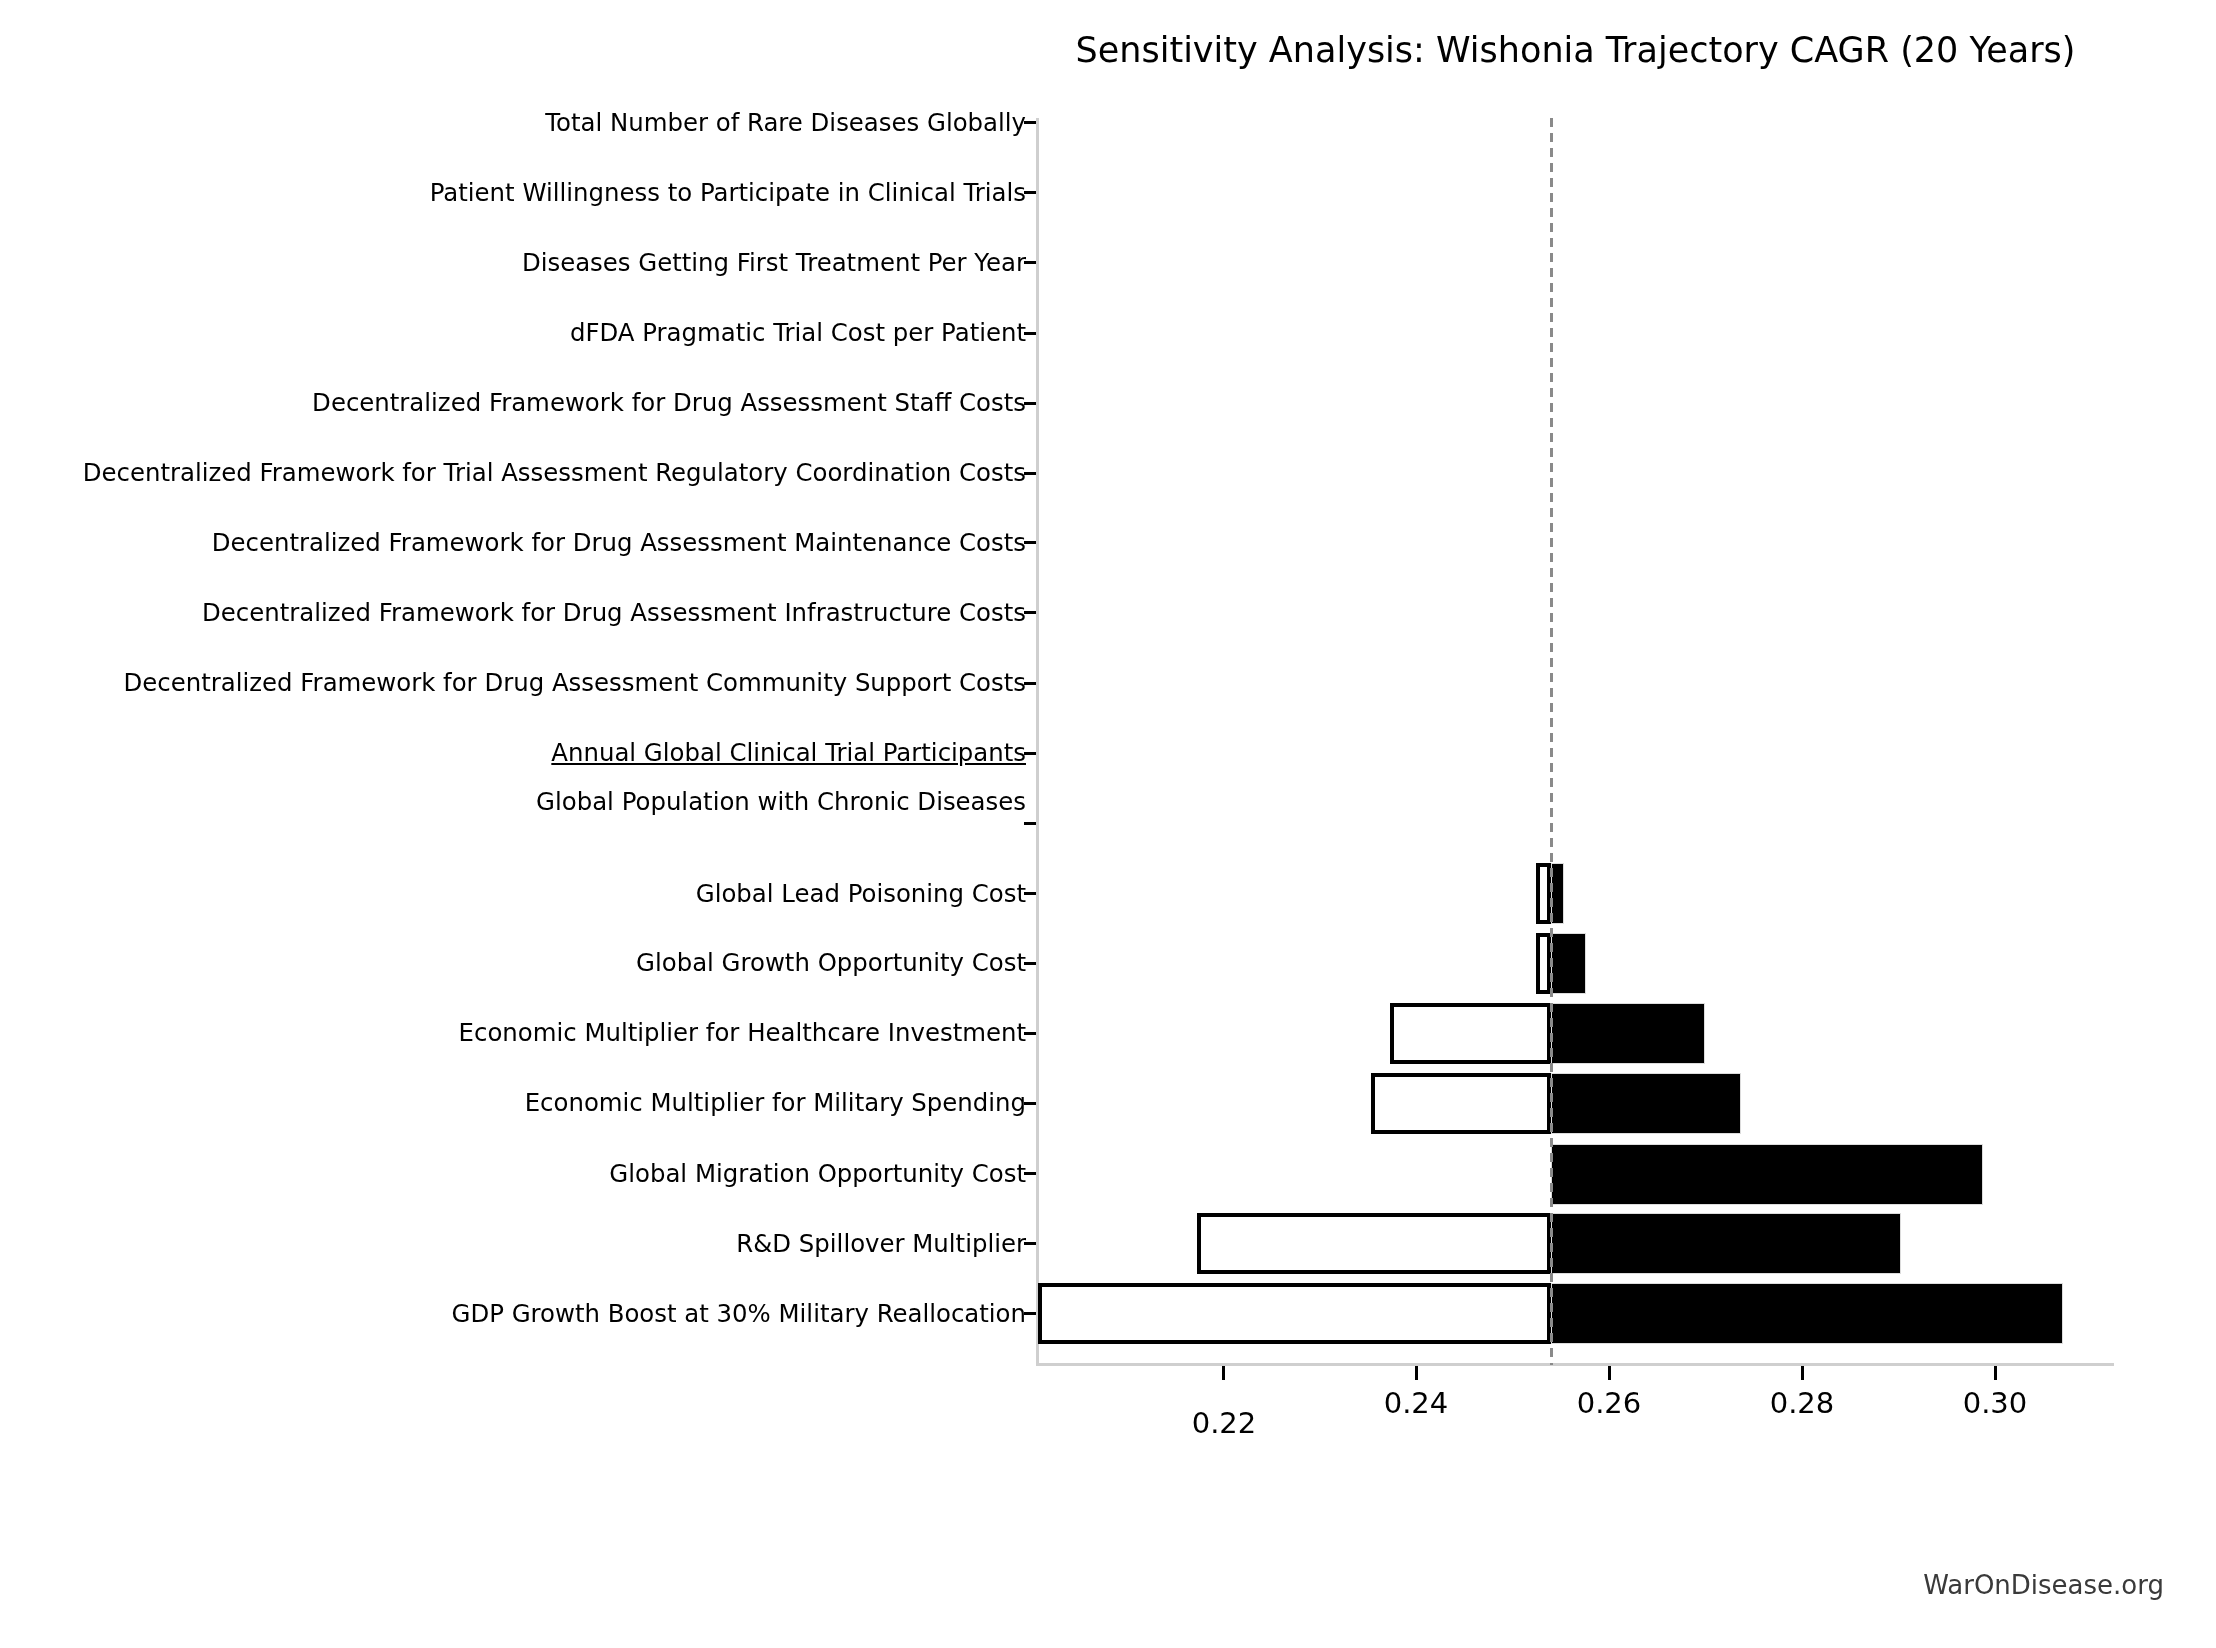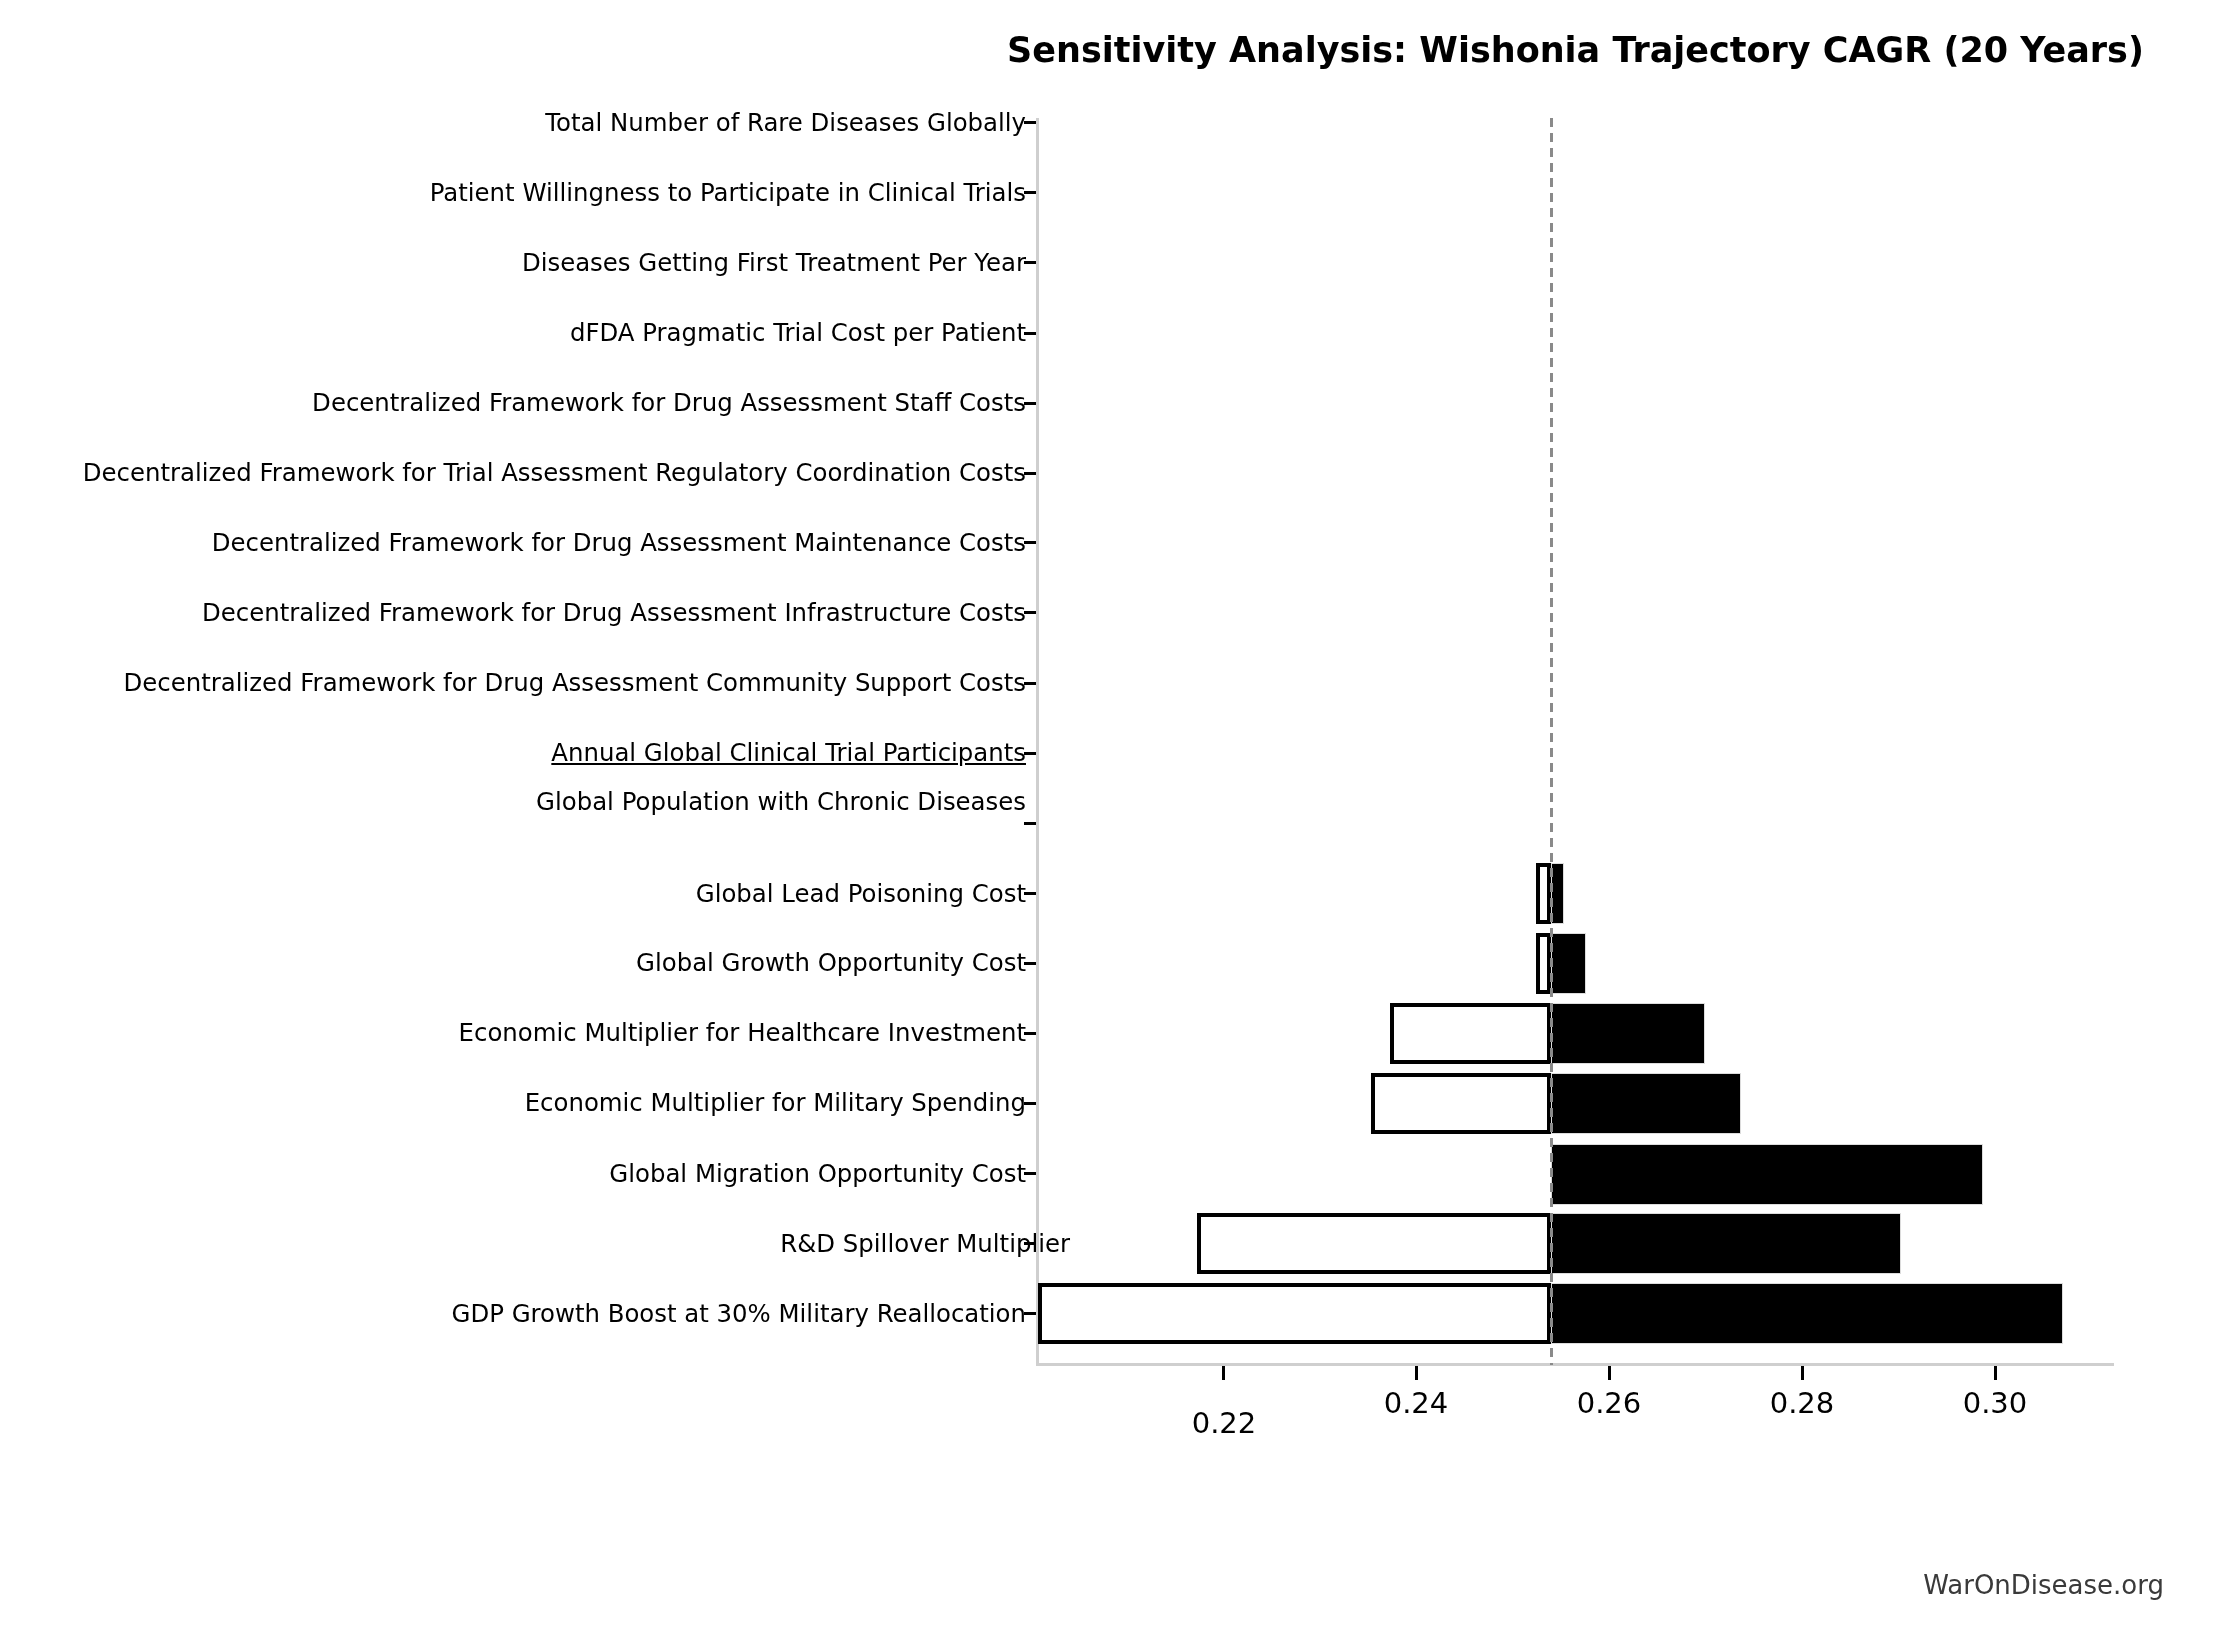--- a/index.html
+++ b/index.html
@@ -1,20 +1,20 @@
 <!DOCTYPE html>
 <html style="font-size:13.5px"><head>
 <meta charset="utf-8">
 <style>
   html,body{margin:0;padding:0;background:#ffffff;}
   body{width:2216px;height:1649px;position:relative;overflow:hidden;
        font-family:"DejaVu Sans","Liberation Sans",sans-serif;color:#000;}
   .chart-canvas{position:absolute;left:0;top:0;width:2216px;height:1649px;}
   .chart-title{position:absolute;left:968px;top:30px;width:1215px;text-align:center;
-       font-size:35px;font-weight:bold;white-space:nowrap;}
+       font-size:35px;font-weight:normal;white-space:nowrap;}
   .x-axis-label{position:absolute;left:1038px;top:1430px;width:1075px;text-align:center;
        font-size:28px;white-space:nowrap;}
   .watermark{position:absolute;left:1684px;top:1570px;width:480px;text-align:right;
        font-size:26px;color:#3a3a3a;white-space:nowrap;}
   .spine{position:absolute;background:#cfcfcf;}
   .baseline-dashed{position:absolute;width:2.5px;
        background:repeating-linear-gradient(to bottom,#8a8a8a 0 9.3px,transparent 9.3px 15px);}
   .bar-low{position:absolute;background:#ffffff;border:4.2px solid #000;box-sizing:border-box;}
   .bar-high{position:absolute;background:#000000;border:1.7px solid #dcdcdc;box-sizing:border-box;}
   .x-tick{position:absolute;width:2.5px;height:13.5px;background:#000;}
@@ -68,21 +68,21 @@
       <div class="bar-low" style="position: absolute; left: 1371px; top: 1073px; width: 180px; height: 61px;"></div>
       <div class="bar-high" style="position: absolute; left: 1551px; top: 1073px; width: 190px; height: 61px;"></div>
       <div class="y-tick" style="position: absolute; left: 1024px; top: 1102px;"></div>
       <div class="y-tick-label" style="position: absolute; top: 1086px;">Economic Multiplier for Military Spending</div>
       <div class="bar-high" style="position: absolute; left: 1551px; top: 1144px; width: 432px; height: 61px;"></div>
       <div class="y-tick" style="position: absolute; left: 1024px; top: 1172px;"></div>
       <div class="y-tick-label" style="position: absolute; top: 1157px;">Global Migration Opportunity Cost</div>
       <div class="bar-low" style="position: absolute; left: 1197px; top: 1213px; width: 354px; height: 61px;"></div>
       <div class="bar-high" style="position: absolute; left: 1551px; top: 1213px; width: 350px; height: 61px;"></div>
       <div class="y-tick" style="position: absolute; left: 1024px; top: 1242px;"></div>
-      <div class="y-tick-label" style="position: absolute; top: 1227px; padding-left: 44px;">R&amp;D Spillover Multiplier</div>
+      <div class="y-tick-label" style="position: absolute; top: 1227px;">R&amp;D Spillover Multiplier</div>
       <div class="bar-low" style="position: absolute; left: 1038px; top: 1283px; width: 513px; height: 61px;"></div>
       <div class="bar-high" style="position: absolute; left: 1551px; top: 1283px; width: 512px; height: 61px;"></div>
       <div class="y-tick" style="position: absolute; left: 1024px; top: 1312px;"></div>
       <div class="y-tick-label" style="position: absolute; top: 1297px;">GDP Growth Boost at 30% Military Reallocation</div>
       <div class="baseline-dashed" style="position: absolute; left: 1550px; top: 118px; height: 1247px;"></div>
       <div class="x-tick" style="position: absolute; left: 1222px; top: 1366px;"></div>
       <div class="x-tick-label" style="position: absolute; left: 1165px; top: 1386px; margin-top: 20px;">0.22</div>
       <div class="x-tick" style="position: absolute; left: 1415px; top: 1366px;"></div>
       <div class="x-tick-label" style="position: absolute; left: 1357px; top: 1386px;">0.24</div>
       <div class="x-tick" style="position: absolute; left: 1608px; top: 1366px;"></div>

